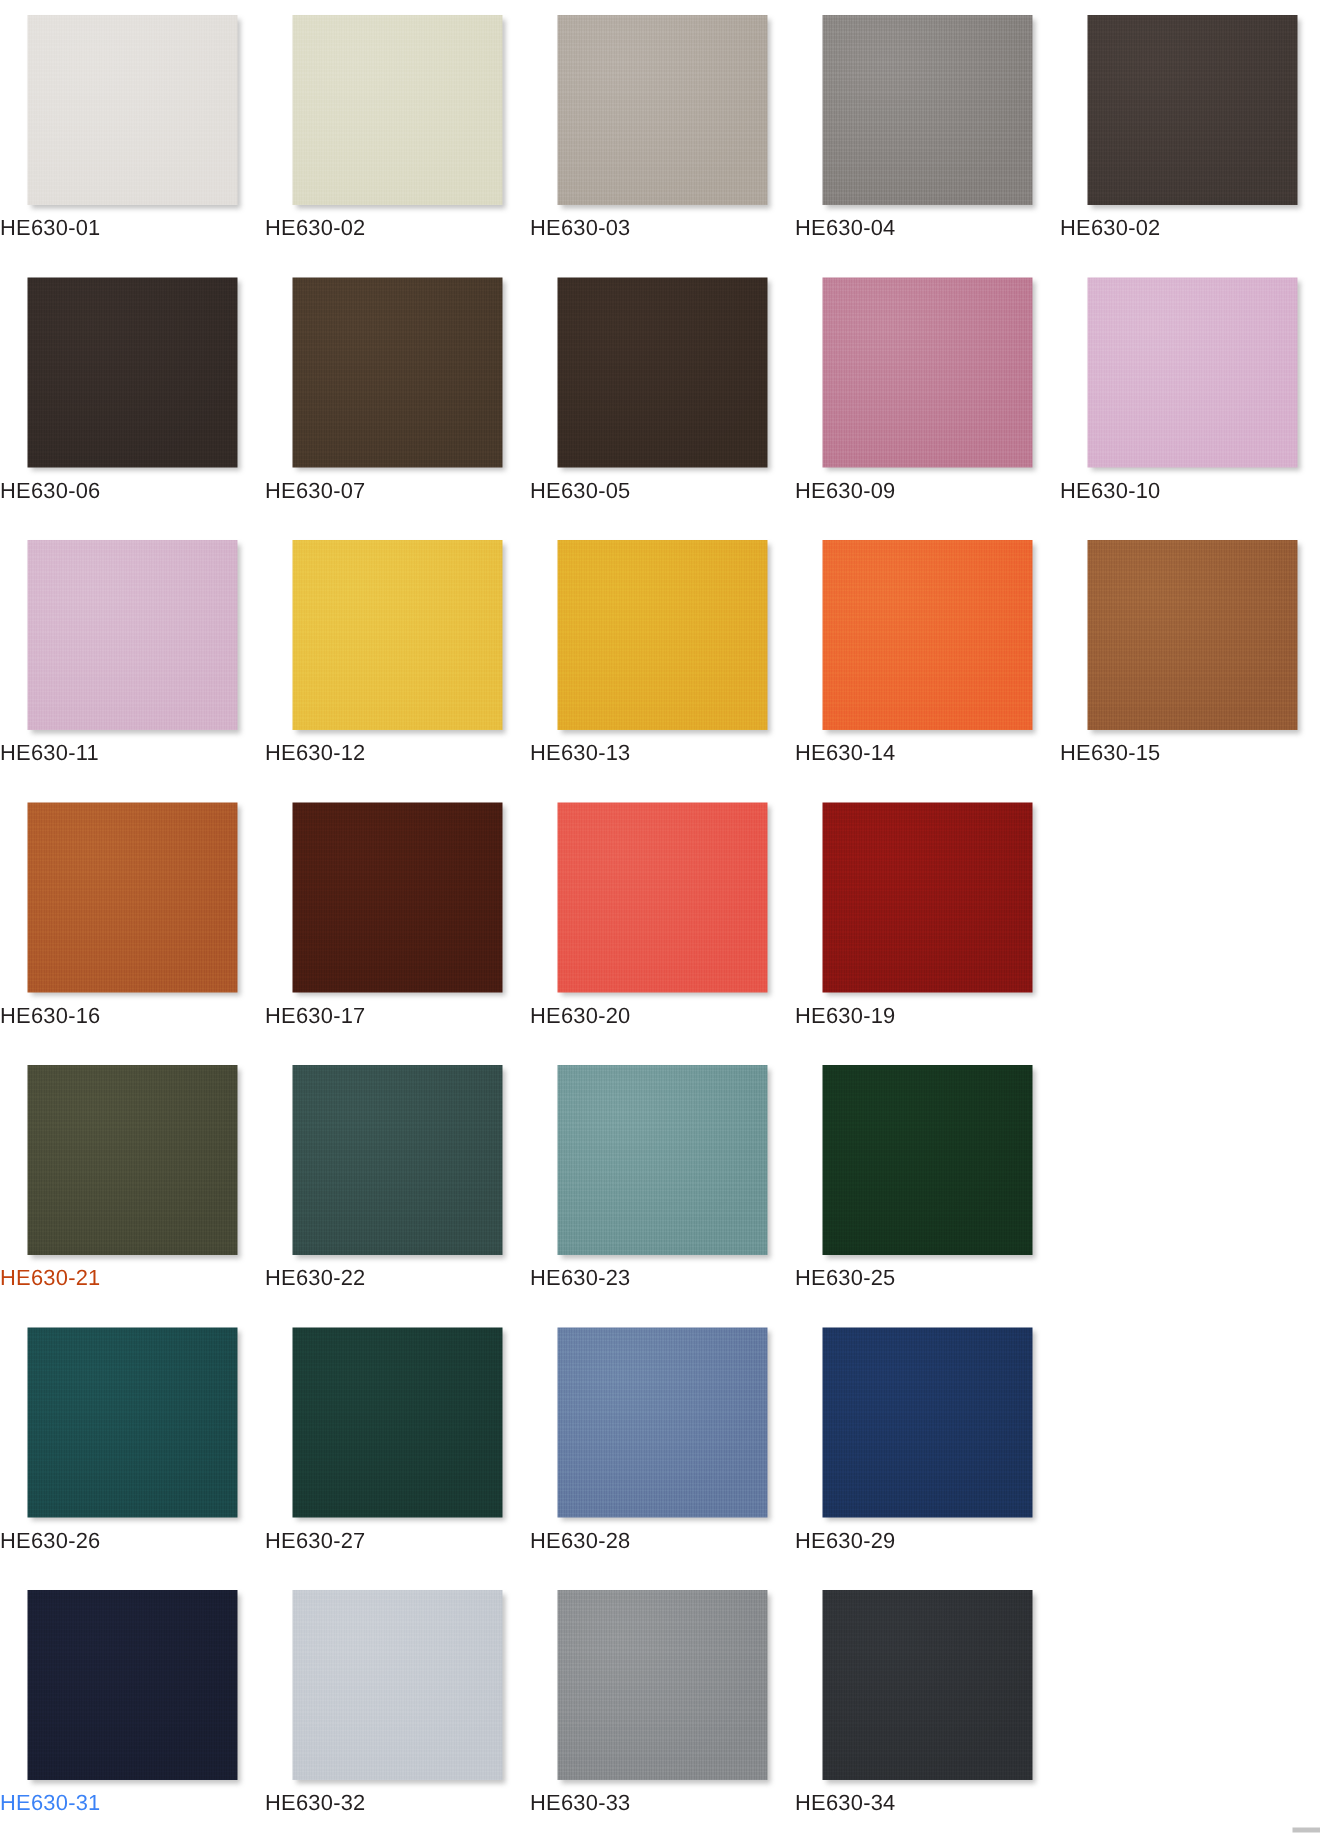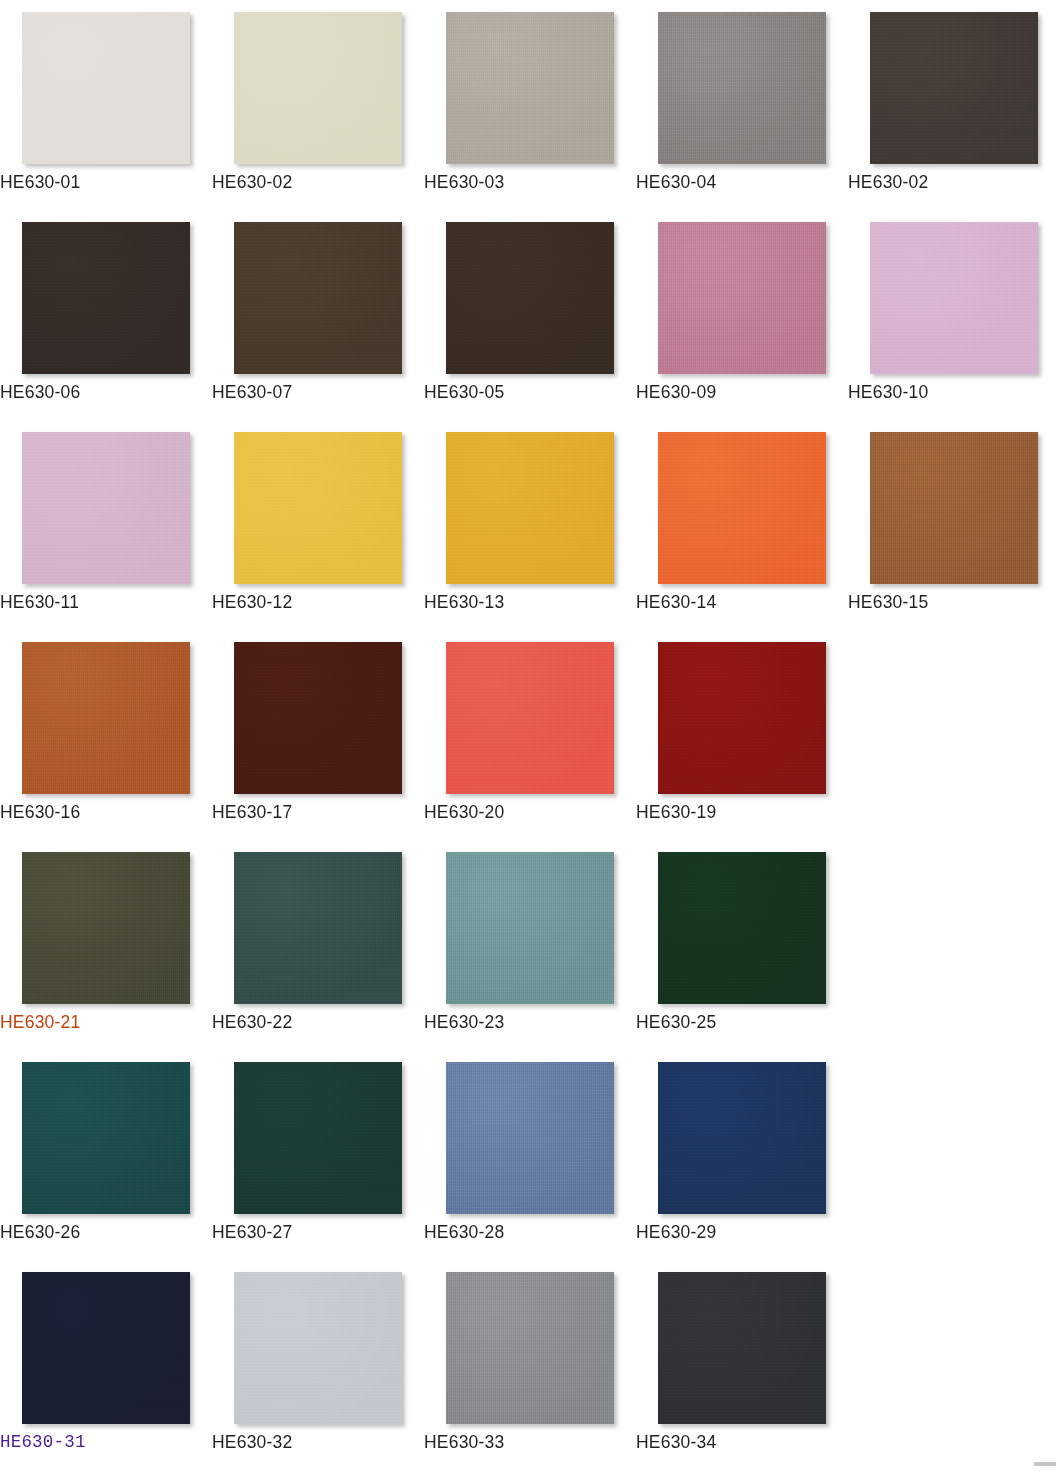--- a/index.html
+++ b/index.html
@@ -289,21 +289,21 @@
       </div>
       <div class="swatch-label" style="color: rgb(35, 31, 32);">HE630-29</div>
     </div>
   </div>
 
   <div class="swatch-row short">
     <div class="swatch-cell">
       <div class="swatch-chip-wrap">
         <div class="swatch-chip" style="background-color: rgb(26, 31, 51);"></div>
       </div>
-      <div class="swatch-label" style="color: #4c1d95; font-family: Liberation Mono, monospace;">HE630-31</div>
+      <div class="swatch-label" style="color: #3b82f6;">HE630-31</div>
     </div>
     <div class="swatch-cell">
       <div class="swatch-chip-wrap">
         <div class="swatch-chip" style="background-color: rgb(198, 203, 210);"></div>
       </div>
       <div class="swatch-label" style="color: rgb(35, 31, 32);">HE630-32</div>
     </div>
     <div class="swatch-cell">
       <div class="swatch-chip-wrap">
         <div class="swatch-chip" style="background-color: rgb(140, 143, 146);"></div>

